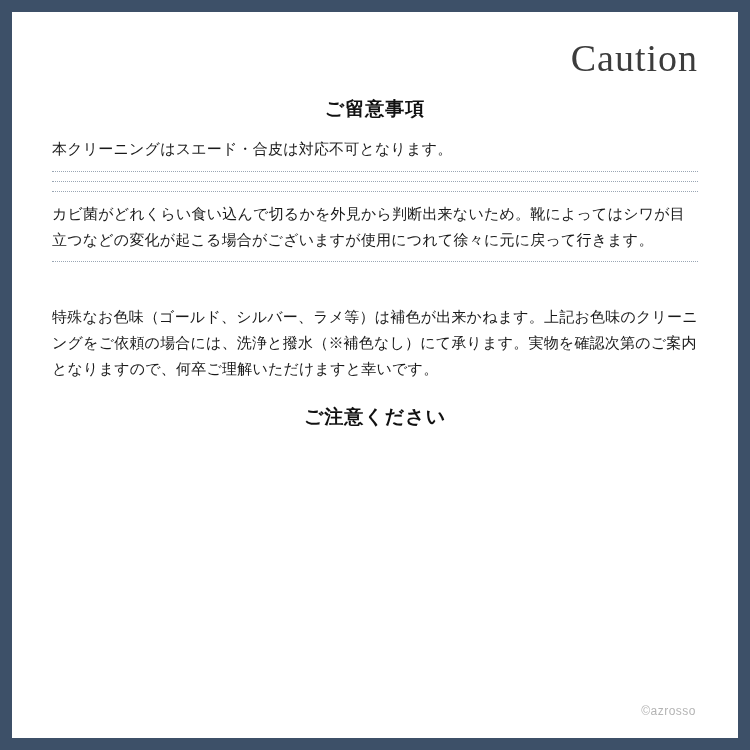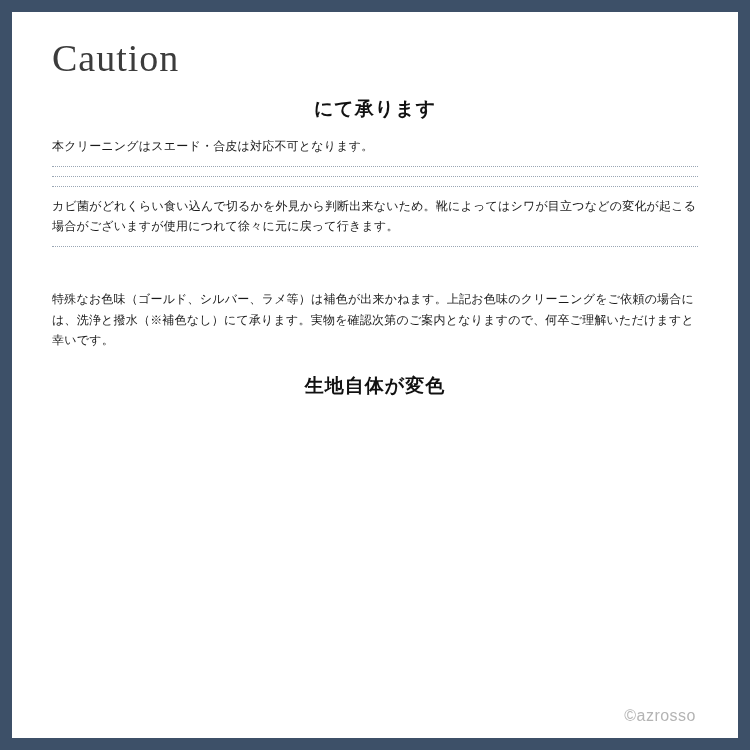--- a/index.html
+++ b/index.html
@@ -17,42 +17,42 @@
     position: absolute;
     left: 12px;
     top: 12px;
     width: 726px;
     height: 726px;
     background: #ffffff;
     box-sizing: border-box;
     padding: 18px 40px 10px 40px;
   }
   .caution-title {
-    text-align: left;
+    text-align: right;
     font-family: "Liberation Serif", serif;
     font-size: 38px;
     letter-spacing: 1px;
     color: #3c3c3c;
     margin: 6px 0 16px 0;
     font-weight: normal;
   }
   .section-heading {
     text-align: center;
     font-size: 19px;
     font-weight: bold;
     color: #111111;
     margin: 0 0 14px 0;
     letter-spacing: 1px;
   }
   .section-heading.second {
     margin-top: 22px;
     margin-bottom: 16px;
   }
   .block {
-    font-size: 12px;
+    font-size: 15px;
     line-height: 1.72;
     color: #1a1a1a;
     padding: 0 0 9px 0;
     letter-spacing: 0.2px;
   }
   .block p {
     margin: 0;
   }
   .divider {
     border: none;
@@ -60,50 +60,50 @@
     margin: 0 0 9px 0;
     height: 0;
   }
   .last-block {
     padding-bottom: 0;
     margin-top: 42px;
   }
   .footer {
     position: absolute;
     right: 42px;
-    bottom: 13px;
-    font-size: 16px;
+    bottom: 20px;
+    font-size: 12px;
     color: #b4b4b4;
     letter-spacing: 0.5px;
   }
 </style>
 </head>
 <body>
 
 <div class="page">
 
   <h1 class="caution-title">Caution</h1>
 
-  <h2 class="section-heading">にて承ります</h2>
+  <h2 class="section-heading">ご留意事項</h2>
 
   <div class="block">
     <p>本クリーニングはスエード・合皮は対応不可となります。</p>
   </div>
   <hr class="divider">
 
   <hr class="divider">
 
   <hr class="divider">
 
   <div class="block">
     <p>カビ菌がどれくらい食い込んで切るかを外見から判断出来ないため。靴によってはシワが目立つなどの変化が起こる場合がございますが使用につれて徐々に元に戻って行きます。</p>
   </div>
   <hr class="divider">
 
   <div class="block last-block">
     <p>特殊なお色味（ゴールド、シルバー、ラメ等）は補色が出来かねます。上記お色味のクリーニングをご依頼の場合には、洗浄と撥水（※補色なし）にて承ります。実物を確認次第のご案内となりますので、何卒ご理解いただけますと幸いです。</p>
   </div>
 
-  <h2 class="section-heading second">生地自体が変色</h2>
+  <h2 class="section-heading second">ご注意ください</h2>
 
 
   <div class="footer">©azrosso</div>
 </div>
 
 </body></html>

